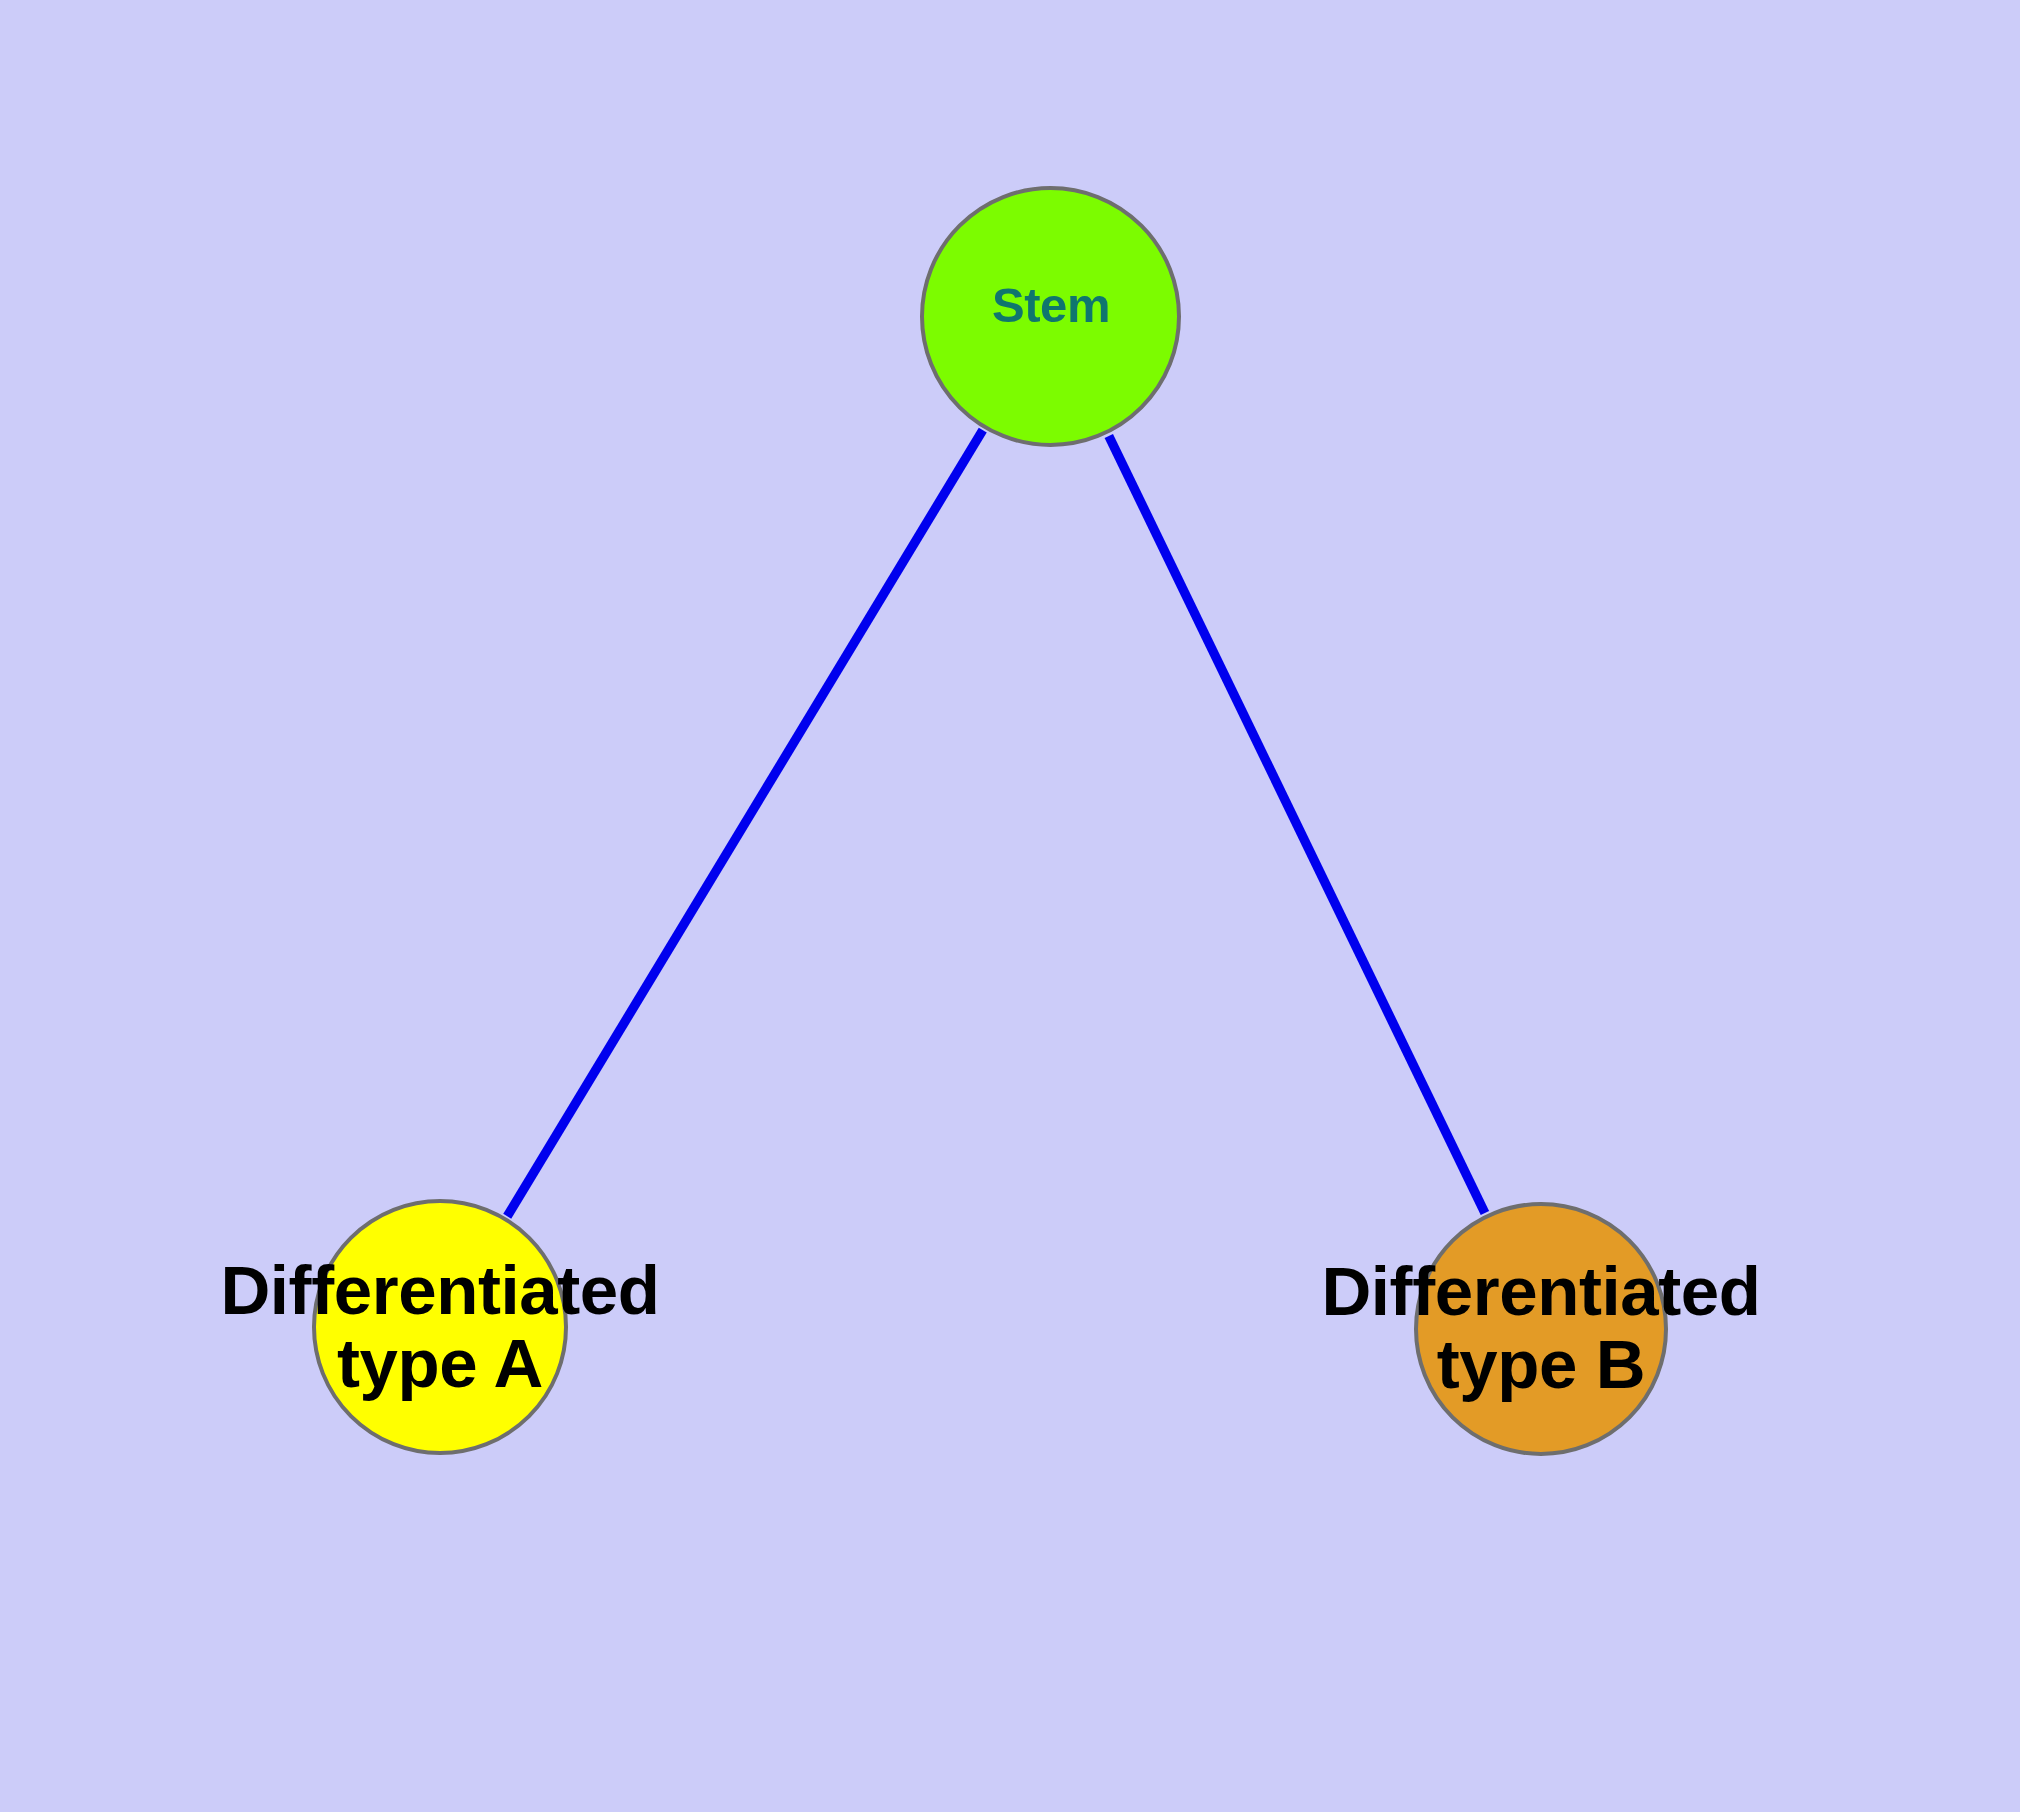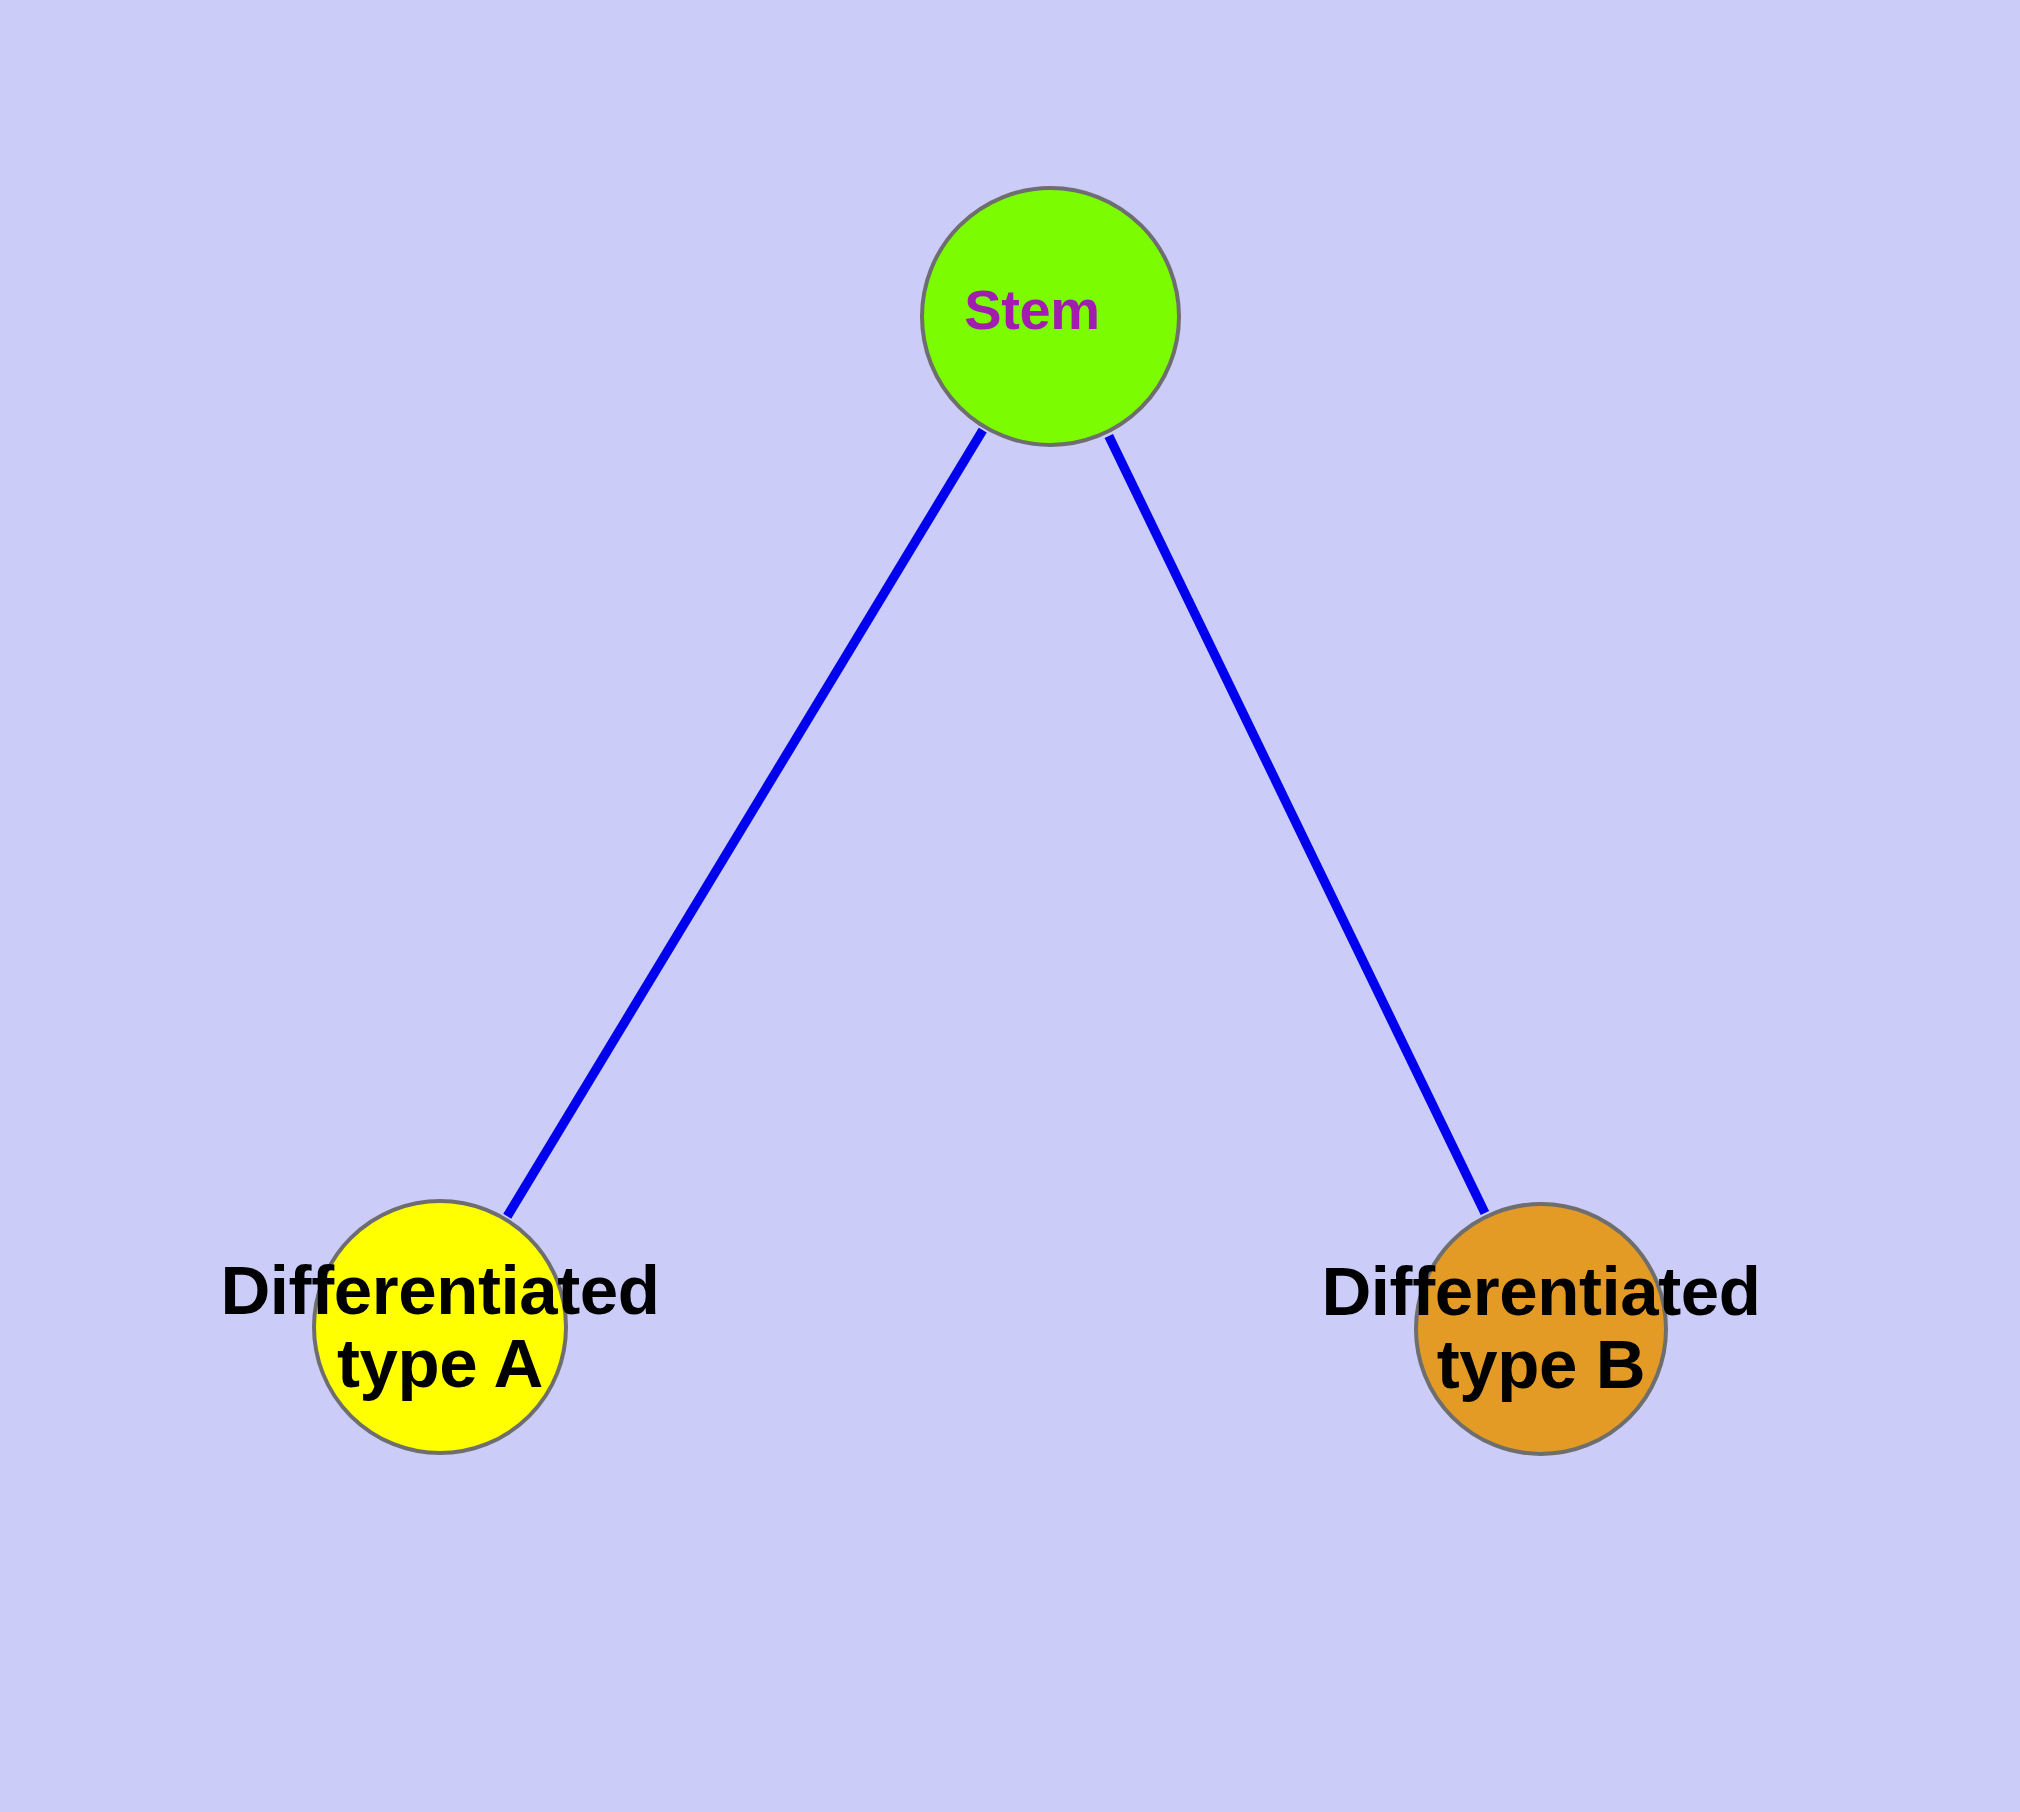--- a/index.html
+++ b/index.html
@@ -47,20 +47,20 @@
     <g>
       <line x1="1159.2616070679849" y1="507.48150398746463" x2="598.1857315294764" y2="1435.0854480122944" stroke="#0000ee" stroke-width="11"></line>
       <line x1="1307.9720943809266" y1="514.4129423716718" x2="1751.770779833969" y2="1431.187389484012" stroke="#0000ee" stroke-width="11"></line>
     </g>
   </svg>
 
   <div class="node" style="left: 920px; top: 186px; width: 261px; height: 261px; background: rgb(124, 252, 0); border: 4.2px solid rgb(110, 110, 110);"></div>
   <div class="node" style="left: 312px; top: 1199px; width: 256px; height: 256px; background: rgb(255, 255, 0); border: 4.2px solid rgb(110, 110, 110);"></div>
   <div class="node" style="left: 1414px; top: 1202px; width: 254px; height: 254px; background: rgb(227, 155, 38); border: 4.2px solid rgb(110, 110, 110);"></div>
 
-  <div class="node-label" style="font-size: 56px; color: #a21caf; width: 848px; left: 608px; top: 280px;">Stem</div>
+  <div class="node-label" style="font-size: 49px; color: #0f766e; width: 848px; left: 627px; top: 280px;">Stem</div>
   <div class="node-label" style="font-size: 69px; color: rgb(0, 0, 0); width: 848px; left: 16px; top: 1254px;">Differentiated
 type A</div>
   <div class="node-label" style="font-size: 69px; color: rgb(0, 0, 0); width: 848px; left: 1117px; top: 1255px;">Differentiated
 type B</div>
 
 </div>
 
 
 </body></html>

